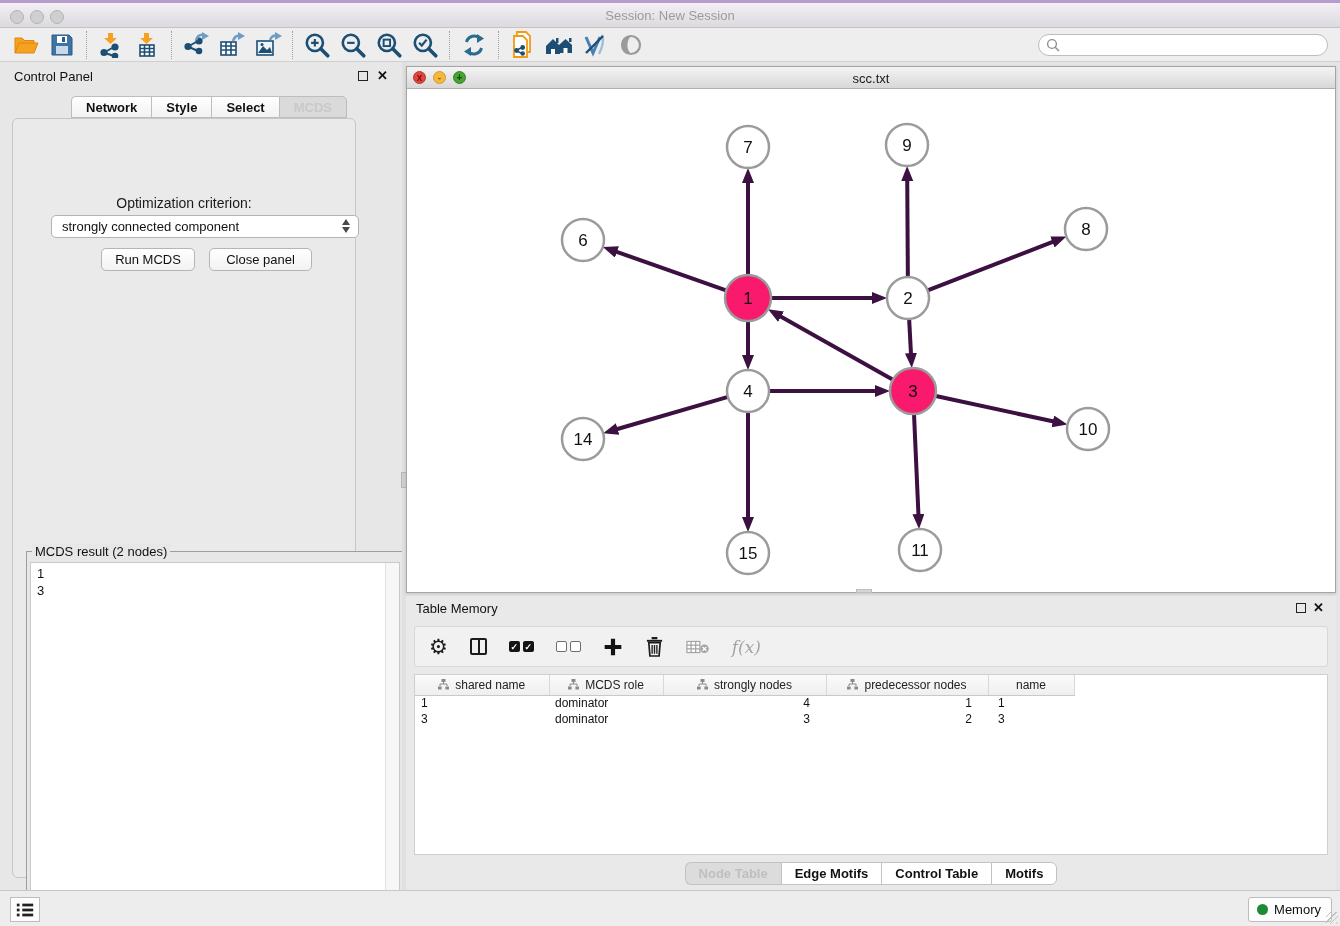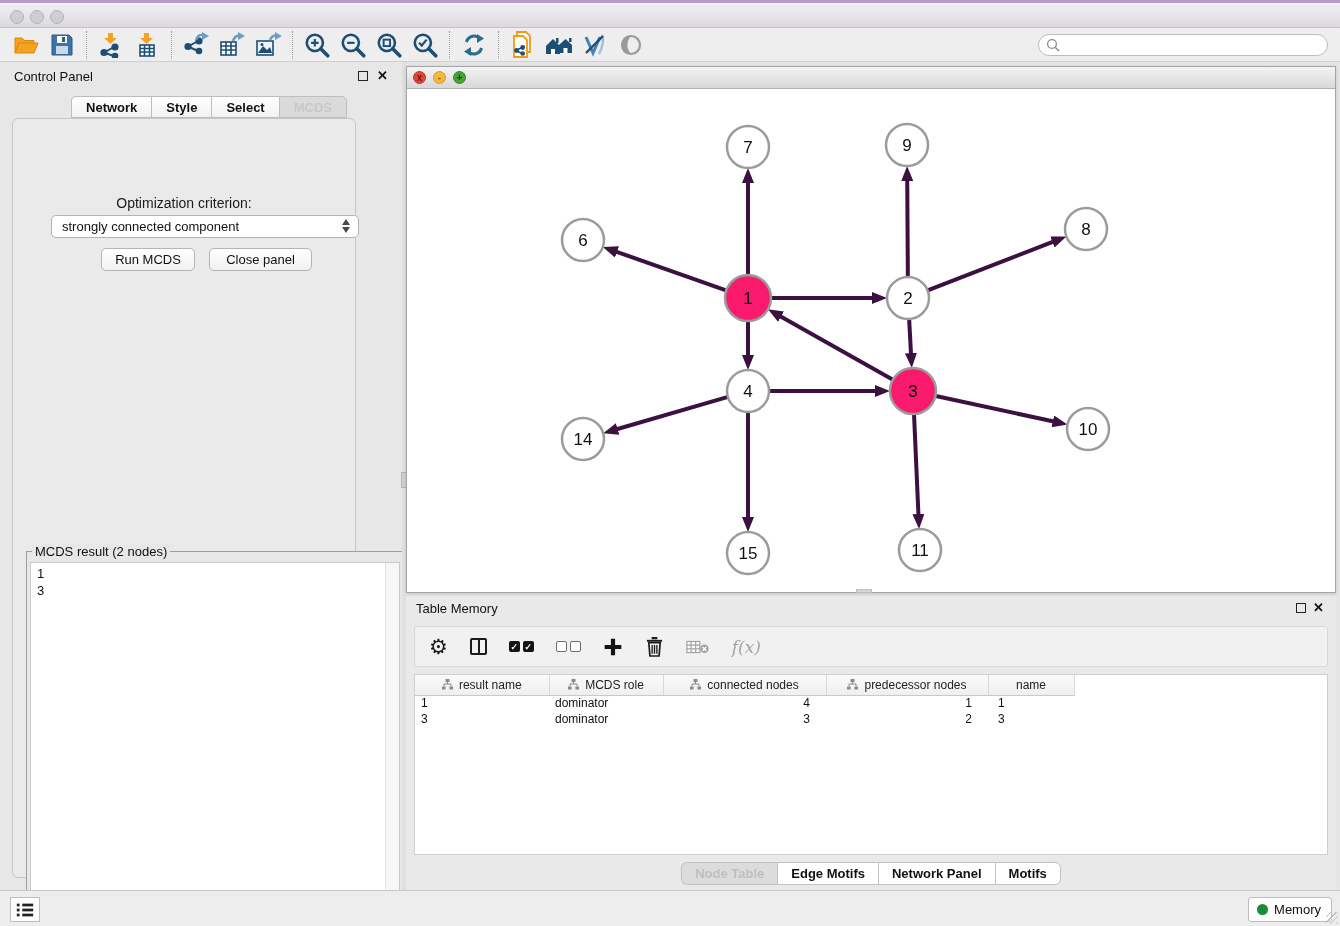--- a/index.html
+++ b/index.html
@@ -120,20 +120,21 @@
 </style>
 </head>
 <body>
 
 <div id="app">
 
   <div id="titlebar">
     <div class="tl-dot" style="left:10px"></div>
     <div class="tl-dot" style="left:30px"></div>
     <div class="tl-dot" style="left:50px"></div>
+    <div id="win-title">Session: New Session</div>
   </div>
 
   <div id="toolbar">
     <div class="tb-btn">
       <svg width="28" height="26" viewBox="0 0 26 26">
           <path d="M2 21 V6 h7 l2.5 2.5 H21 V11" fill="#f6a11f" stroke="#d98a10" stroke-width="1"></path>
           <path d="M2 21 L6 11 H25 L21 21 Z" fill="#f6a11f" stroke="#d98a10" stroke-width="1"></path>
         </svg>
     </div>
     <div class="tb-btn">
@@ -320,20 +321,21 @@
 
     <div id="vsplit">
       <div id="vsplit-handle"></div>
     </div>
 
     <div id="net-window">
       <div id="net-titlebar">
         <span class="light" id="light-close">x</span>
         <span class="light" id="light-min">-</span>
         <span class="light" id="light-max">+</span>
+        <span id="net-title">scc.txt</span>
       </div>
       <div id="graph-canvas">
         <svg id="graph-svg" width="928" height="503" viewBox="0 0 928 503">
             <defs>
               <marker id="arrow" markerUnits="userSpaceOnUse" markerWidth="16" markerHeight="13" refX="1" refY="6" orient="auto">
                 <path d="M0 0 L15 6 L0 12 Z" fill="#3c1040"></path>
               </marker>
             </defs>
             <line x1="341" y1="188" x2="341" y2="93" stroke="#3c1040" stroke-width="4" marker-end="url(#arrow)"></line>
             <line x1="321.18835217887363" y1="202.03590561439194" x2="209.01941303521065" y2="162.60682397601343" stroke="#3c1040" stroke-width="4" marker-end="url(#arrow)"></line>
@@ -458,21 +460,21 @@
           <thead>
               <tr id="tp-head-row">
                 <th>
                   <span class="th-inner">
                     <svg width="11" height="11" viewBox="0 0 11 11">
                       <path d="M5.5 3 v2 M2 7 V5 h7 v2" stroke="#8a8a8a" fill="none"></path>
                       <rect x="3.5" y="0" width="4" height="3" fill="#8a8a8a"></rect>
                       <rect x="0" y="7.5" width="3.6" height="3" fill="#8a8a8a"></rect>
                       <rect x="7.4" y="7.5" width="3.6" height="3" fill="#8a8a8a"></rect>
                     </svg>
-                    <span>result name</span>
+                    <span>shared name</span>
                   </span>
                 </th>
                 <th>
                   <span class="th-inner">
                     <svg width="11" height="11" viewBox="0 0 11 11">
                       <path d="M5.5 3 v2 M2 7 V5 h7 v2" stroke="#8a8a8a" fill="none"></path>
                       <rect x="3.5" y="0" width="4" height="3" fill="#8a8a8a"></rect>
                       <rect x="0" y="7.5" width="3.6" height="3" fill="#8a8a8a"></rect>
                       <rect x="7.4" y="7.5" width="3.6" height="3" fill="#8a8a8a"></rect>
                     </svg>
@@ -480,21 +482,21 @@
                   </span>
                 </th>
                 <th>
                   <span class="th-inner">
                     <svg width="11" height="11" viewBox="0 0 11 11">
                       <path d="M5.5 3 v2 M2 7 V5 h7 v2" stroke="#8a8a8a" fill="none"></path>
                       <rect x="3.5" y="0" width="4" height="3" fill="#8a8a8a"></rect>
                       <rect x="0" y="7.5" width="3.6" height="3" fill="#8a8a8a"></rect>
                       <rect x="7.4" y="7.5" width="3.6" height="3" fill="#8a8a8a"></rect>
                     </svg>
-                    <span>connected nodes</span>
+                    <span>strongly nodes</span>
                   </span>
                 </th>
                 <th>
                   <span class="th-inner">
                     <svg width="11" height="11" viewBox="0 0 11 11">
                       <path d="M5.5 3 v2 M2 7 V5 h7 v2" stroke="#8a8a8a" fill="none"></path>
                       <rect x="3.5" y="0" width="4" height="3" fill="#8a8a8a"></rect>
                       <rect x="0" y="7.5" width="3.6" height="3" fill="#8a8a8a"></rect>
                       <rect x="7.4" y="7.5" width="3.6" height="3" fill="#8a8a8a"></rect>
                     </svg>
@@ -526,21 +528,21 @@
                 <td class="al-left name-col">3</td>
                 <td></td>
               </tr>
             </tbody>
         </table>
       </div>
 
       <div id="tp-tabs">
           <div class="tp-tab selected">Node Table</div>
           <div class="tp-tab">Edge Motifs</div>
-          <div class="tp-tab">Network Panel</div>
+          <div class="tp-tab">Control Table</div>
           <div class="tp-tab">Motifs</div>
         </div>
     </div>
   </div>
 
   <div id="statusbar">
     <div id="list-btn">
       <svg width="20" height="18" viewBox="0 0 22 18">
           <g fill="#222">
             <rect x="2" y="2" width="3" height="3"></rect>

